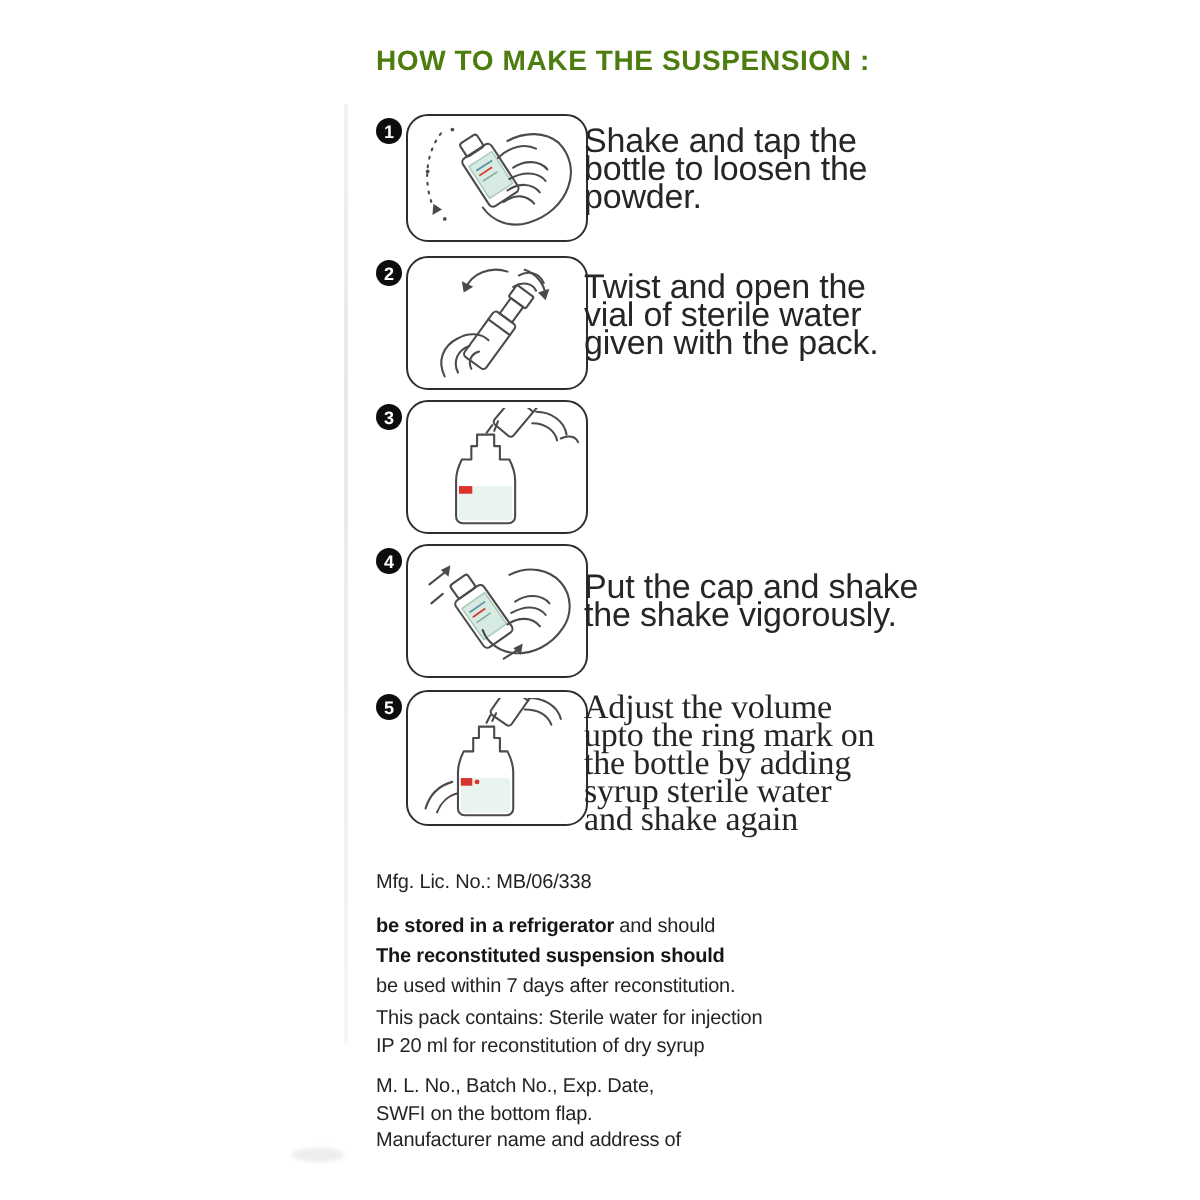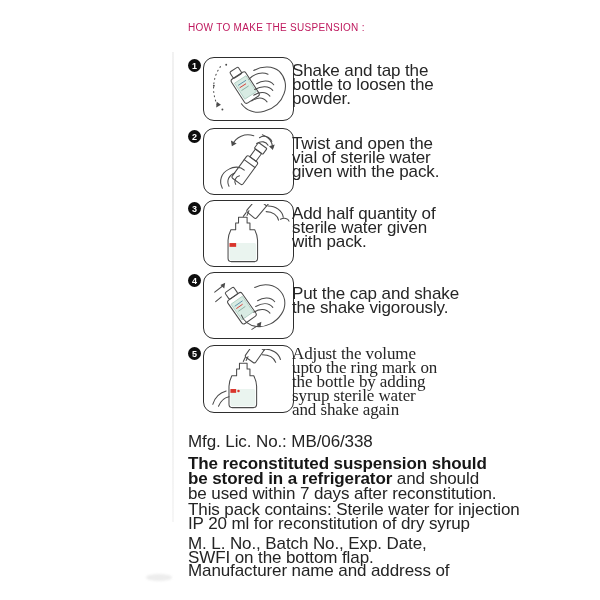--- a/index.html
+++ b/index.html
@@ -4,33 +4,33 @@
 <style>
   html,body{margin:0;padding:0;}
   body{
     width:600px;height:600px;background:#ffffff;position:relative;
     font-family:"Liberation Sans", sans-serif;color:#262626;overflow:hidden;
   }
   .crease{position:absolute;left:172px;top:52px;width:2px;height:470px;
     background:linear-gradient(180deg,#f2f2f2,#e8e8e8 30%,#f6f6f6);}
   .smudge{position:absolute;left:146px;top:574px;width:26px;height:7px;border-radius:50%;
     background:#ededed;filter:blur(1px);}
-  .title{position:absolute;left:188px;top:22px;font-size:10px;font-weight:400;
-    color:#be185d;letter-spacing:0.3px;white-space:nowrap;}
+  .title{position:absolute;left:188px;top:22px;font-size:14px;font-weight:700;
+    color:#4d7c0f;letter-spacing:0.3px;white-space:nowrap;}
   .step{position:absolute;left:188px;width:280px;}
   .badge{position:absolute;left:0;top:2px;width:13px;height:13px;border-radius:50%;
     background:#0d0d0d;color:#fff;font-size:9px;font-weight:700;
     display:flex;align-items:center;justify-content:center;}
   .frame{position:absolute;left:15px;top:0;width:91px;box-sizing:border-box;
     border:1.6px solid #2e2e2e;border-radius:11px;background:#fff;
     display:flex;align-items:center;justify-content:center;}
   .steptext{position:absolute;left:104px;font-size:17px;line-height:14px;
     color:#262626;letter-spacing:-0.1px;}
   .steptext div{white-space:nowrap;}
-  .foot{position:absolute;left:188px;font-size:17px;line-height:13.5px;
+  .foot{position:absolute;left:188px;font-size:10px;line-height:13.5px;
     letter-spacing:-0.1px;color:#242424;}
   .foot div{white-space:nowrap;}
   .storage{line-height:15px;}
   .b{font-weight:700;color:#161616;}
   svg{display:block;}
   .la{fill:none;stroke:#4b4b4b;stroke-width:1.1;stroke-linecap:round;stroke-linejoin:round;}
   .laf{fill:#4b4b4b;stroke:none;}
 </style>
 </head>
 <body>
@@ -112,25 +112,20 @@
           <rect class="la" x="3" y="-6.5" width="25" height="13" rx="2" fill="#fff"></rect>
           <line class="la" x1="21" y1="-6.5" x2="21" y2="6.5"></line>
         </g>
         <line class="la" x1="41" y1="9" x2="38" y2="13"></line>
         <line class="la" x1="44" y1="7" x2="42" y2="12"></line>
         <path class="la" d="M64,2 C72,2 79,7 80,14"></path>
         <path class="la" d="M62,8 C69,8 74,12 75,17"></path>
         <path class="la" d="M77,16 C81,14 85,15 86,18"></path>
       </svg>
     </div>
-    <div class="steptext" style="top:7px;">
-      <div>Add half quantity of</div>
-      <div>sterile water given</div>
-      <div>with pack.</div>
-    </div>
   </div>
 
   <div class="step" style="top:272px;height:67px;">
     <span class="badge">4</span>
     <div class="frame" style="height:67px;">
       <svg width="84" height="60" viewBox="0 0 88 63">
         <line class="la" x1="8" y1="17" x2="17" y2="10"></line>
         <path class="laf" d="M19,7 L14,9.5 L18,13 Z"></path>
         <line class="la" x1="9" y1="27" x2="15" y2="22"></line>
         <line class="la" x1="47" y1="56" x2="55" y2="51"></line>
@@ -182,22 +177,22 @@
       <div>syrup sterile water</div>
       <div>and shake again</div>
     </div>
   </div>
 
   <div class="foot" style="top:435px;">
     <div>Mfg. Lic. No.: MB/06/338</div>
   </div>
 
   <div class="foot storage" style="top:456px;">
+    <div><span class="b">be stored in a refrigerator</span><span> and should</span></div>
     <div><span class="b">The reconstituted suspension should</span></div>
-    <div><span class="b">be stored in a refrigerator</span><span> and should</span></div>
     <div>be used within 7 days after reconstitution.</div>
   </div>
 
   <div class="foot" style="top:503px;">
     <div>This pack contains: Sterile water for injection</div>
     <div>IP 20 ml for reconstitution of dry syrup</div>
   </div>
 
   <div class="foot" style="top:537px;">
     <div>M. L. No., Batch No., Exp. Date,</div>

